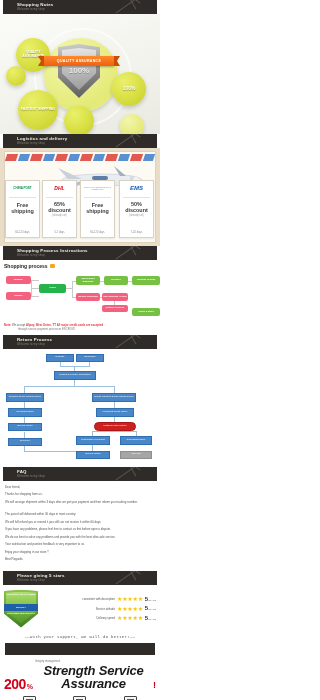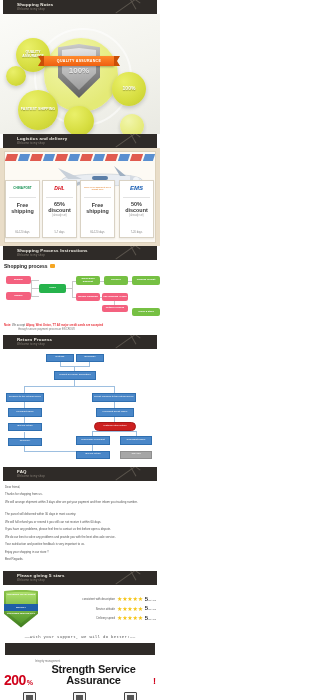--- a/index.html
+++ b/index.html
@@ -99,21 +99,21 @@
   .rrow .num small{font-size:2.4px;font-weight:normal;color:#777;}
   .supp{text-align:center;font-size:4px;color:#555;letter-spacing:.3px;padding:2px 0 4px;font-family:"Liberation Mono",monospace;}
 
   
   .strip{height:12px;background:#2f2b28;margin:0 5px;}
   .assur{padding:6px 4px 4px;text-align:center;}
   .assur .hdr{display:flex;align-items:flex-end;justify-content:center;gap:1px;}
   .assur .p100{font-size:14px;font-weight:bold;color:#d0021b;line-height:.9;letter-spacing:-.5px;}
   .assur .pct{font-size:7px;color:#d0021b;font-weight:bold;}
   .assur .sub{font-size:2.6px;color:#777;text-align:left;line-height:1;margin-bottom:1px;}
-  .assur .big{font-size:11px;font-weight:bold;color:#1a1a1a;line-height:1;letter-spacing:-.2px;}
+  .assur .big{font-size:13px;font-weight:bold;color:#1a1a1a;line-height:1;letter-spacing:-.2px;font-style:italic;}
   .assur .excl{color:#d0021b;font-size:9px;font-weight:bold;}
   .feats{display:flex;justify-content:space-around;margin-top:6px;}
   .feat{width:44px;text-align:center;}
   .feat .ic{width:11px;height:10px;margin:0 auto 2px;border:1px solid #444;border-radius:1px;background:#f4f4f4;position:relative;}
   .feat .ic:after{content:"";position:absolute;left:2px;top:2px;right:2px;bottom:2px;background:#555;}
   .feat .cap{font-size:2.5px;color:#666;line-height:1.15;}
 </style>
 </head>
 <body>
 

